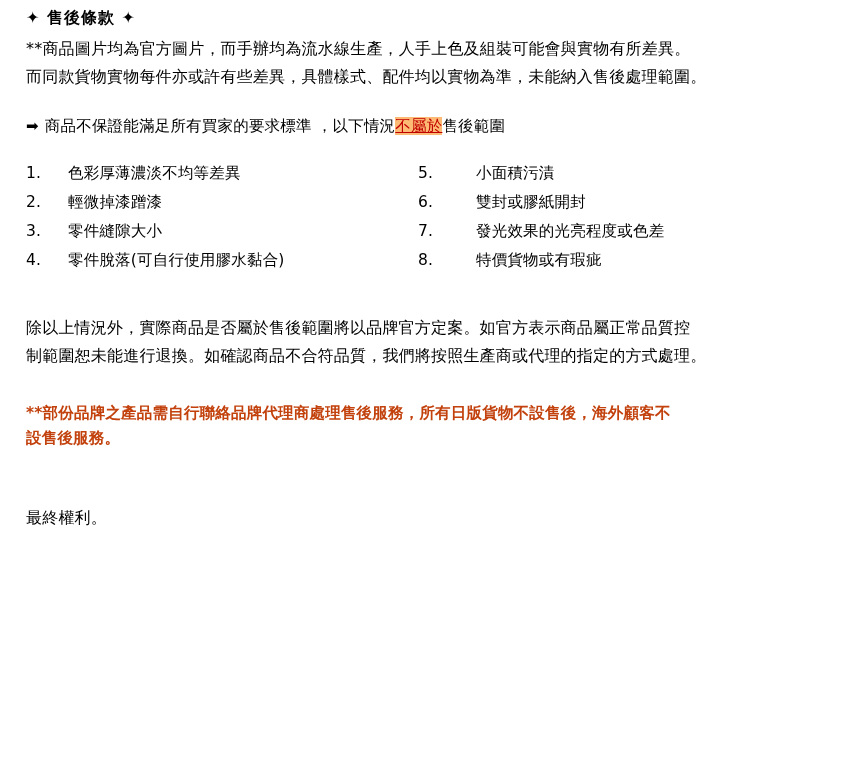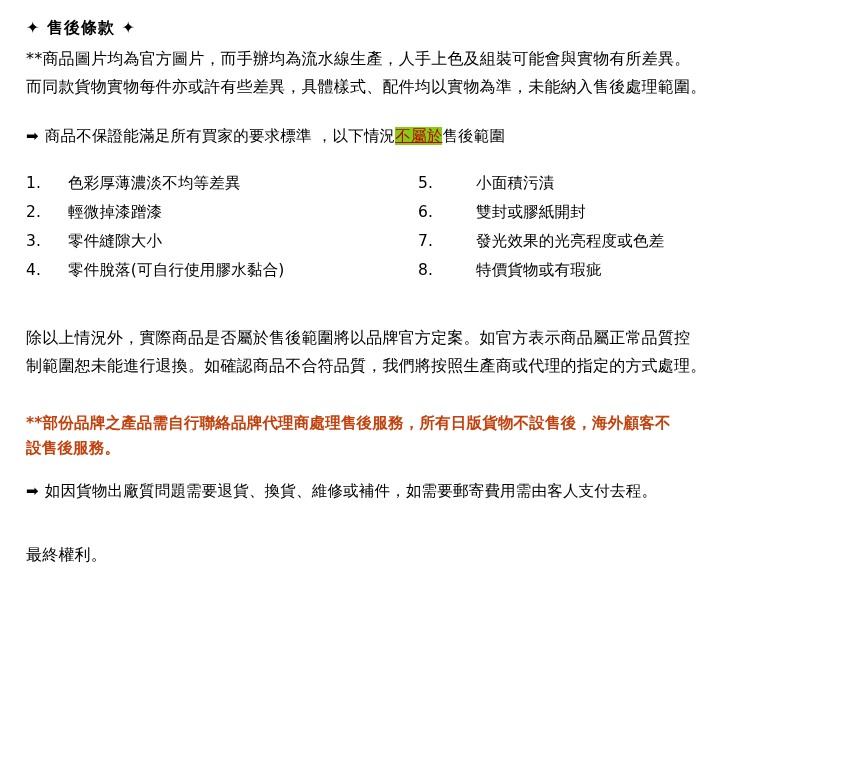--- a/index.html
+++ b/index.html
@@ -13,21 +13,21 @@
     font-family: "DejaVu Sans", "Liberation Sans", sans-serif;
     color: #000000;
     font-size: 15px;
     line-height: 1.5;
     overflow: hidden;
   }
   .page {
     position: relative;
     width: 864px;
     height: 754px;
-    padding: 16px 14px 0 26px;
+    padding: 6px 14px 0 26px;
     box-sizing: border-box;
   }
   .title {
     font-size: 16px;
     font-weight: bold;
     letter-spacing: 1px;
     margin: 0 0 6px 0;
   }
   .para {
     margin: 0 0 2px 0;
@@ -42,21 +42,21 @@
     font-size: 15.5px;
     line-height: 1.62;
     margin: 0 0 2px 0;
     letter-spacing: 0.2px;
   }
   .arrow {
     font-size: 15px;
     padding-right: 6px;
   }
   .hl {
-    background: #84cc16;
+    background: #fdba74;
     color: #c00000;
     text-decoration: underline;
   }
   .gap-sm { height: 10px; }
   .gap-md { height: 18px; }
   .gap-lg { height: 30px; }
   .gap-xl { height: 40px; }
 
   table.numbered {
     border-collapse: collapse;
@@ -155,23 +155,20 @@
   <div class="para">除以上情況外，實際商品是否屬於售後範圍將以品牌官方定案。如官方表示商品屬正常品質控</div>
   <div class="para">制範圍恕未能進行退換。如確認商品不合符品質，我們將按照生產商或代理的指定的方式處理。</div>
 
   <div class="gap-lg"></div>
 
   <div class="notice">**部份品牌之產品需自行聯絡品牌代理商處理售後服務，所有日版貨物不設售後，海外顧客不</div>
   <div class="notice">設售後服務。</div>
 
   <div class="gap-md"></div>
 
-  <div class="arrow-line">
-    <span class="arrow">➡</span><span>如因貨物出廠質問題需要退貨、換貨、維修或補件，如需要郵寄費用需由客人支付去程。</span>
-  </div>
 
   <div class="gap-md"></div>
 
 
   <div class="gap-md"></div>
 
   <div class="para">最終權利。</div>
 
   <div class="gap-md"></div>
 

